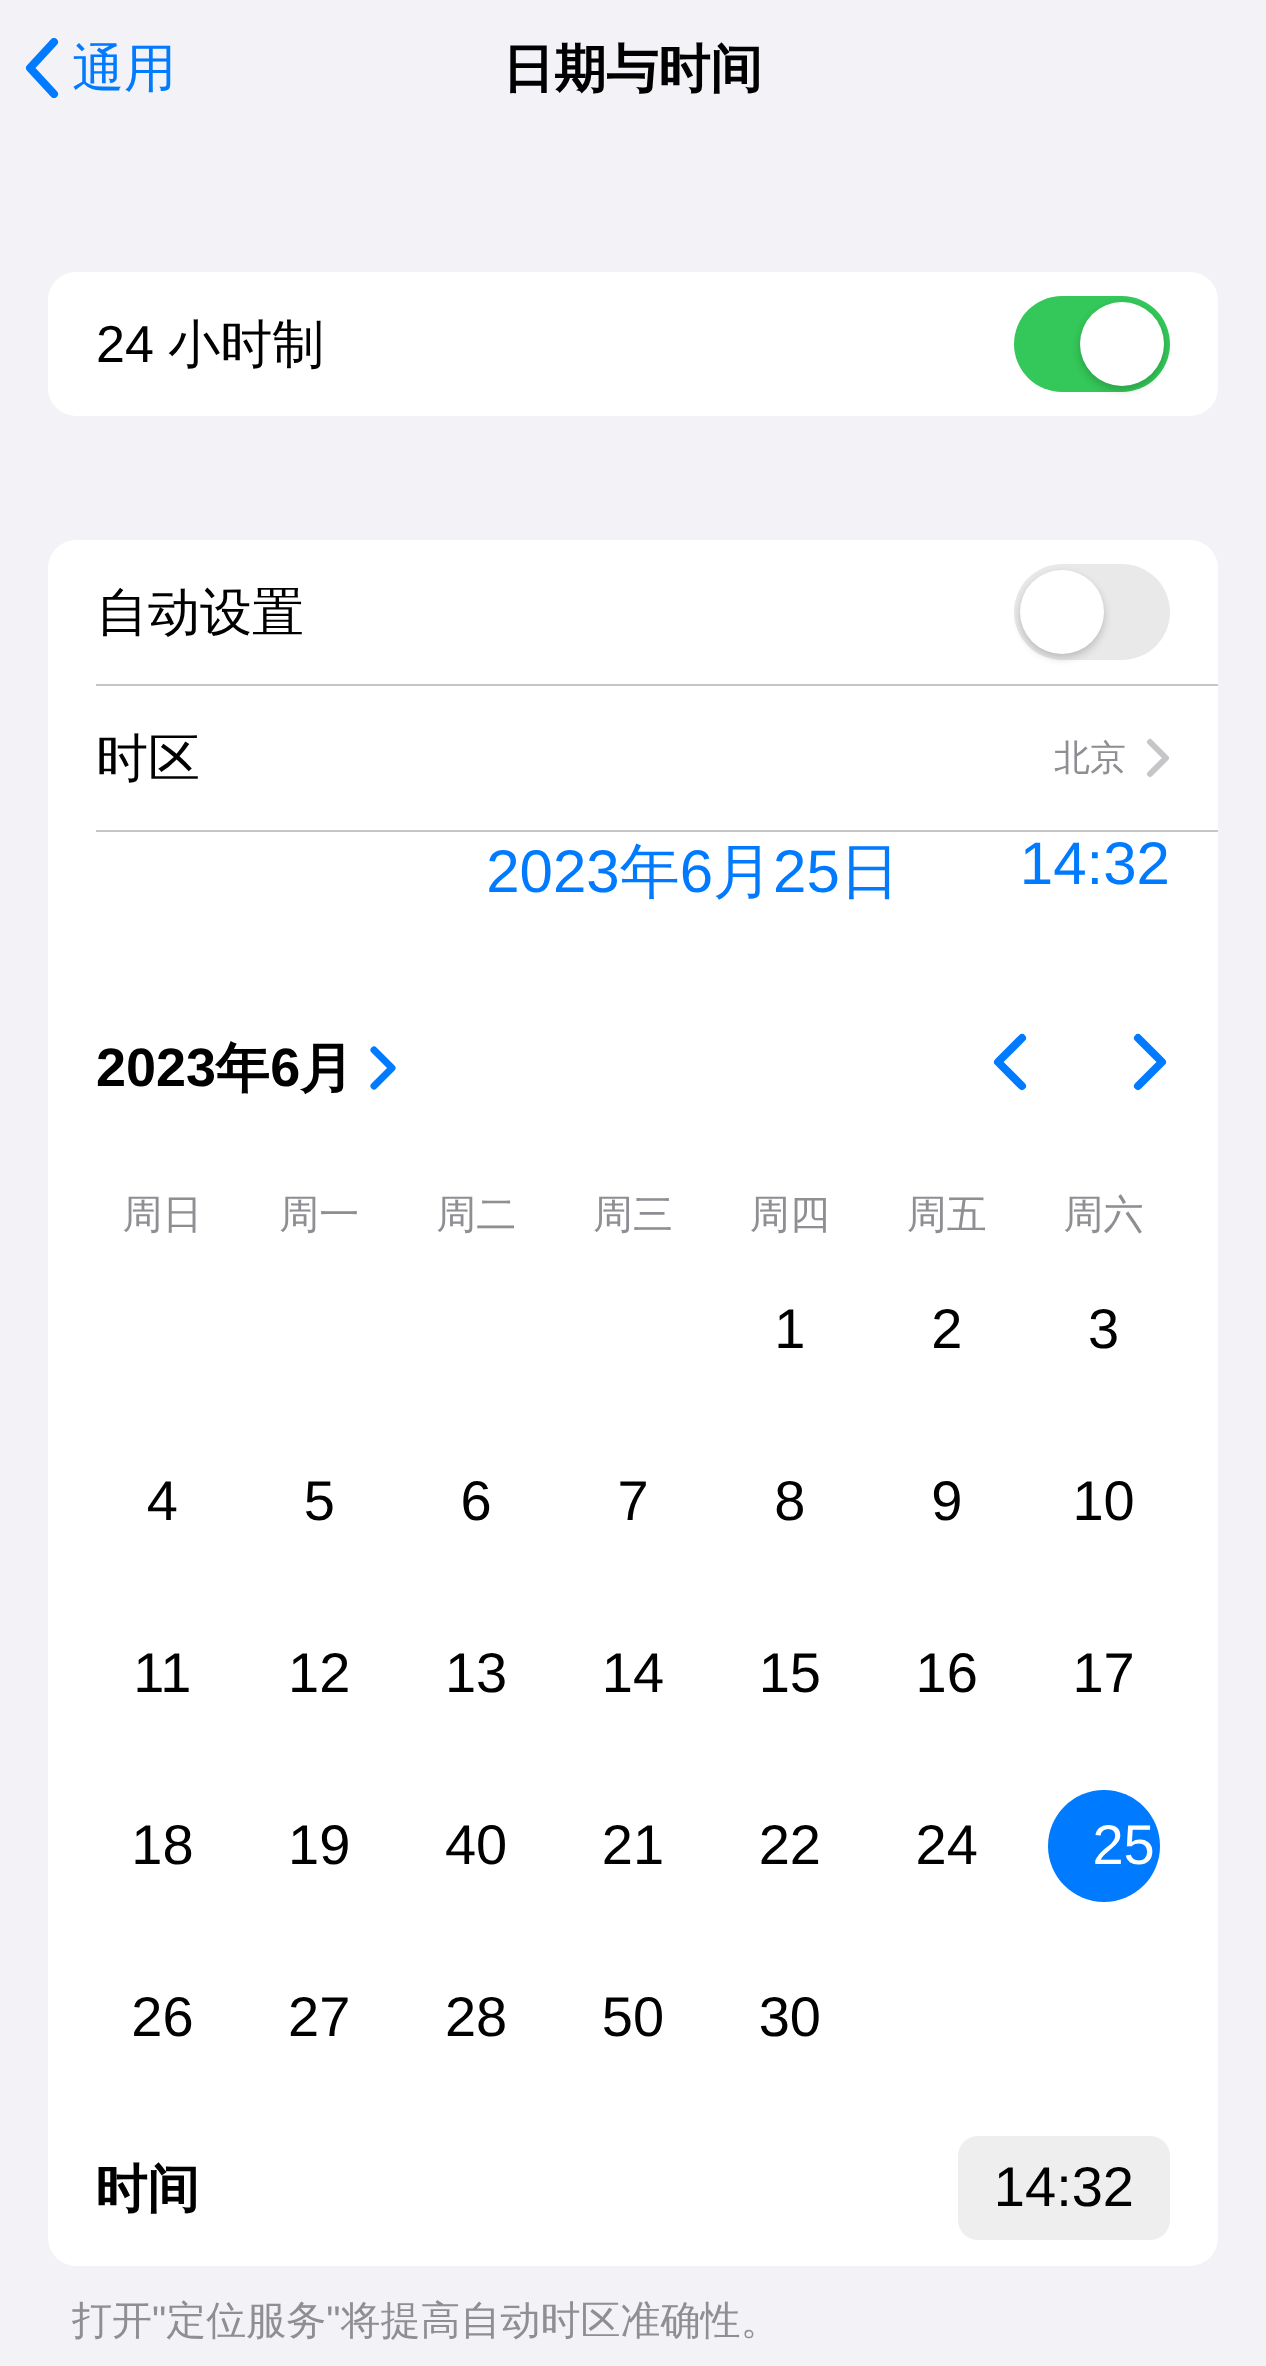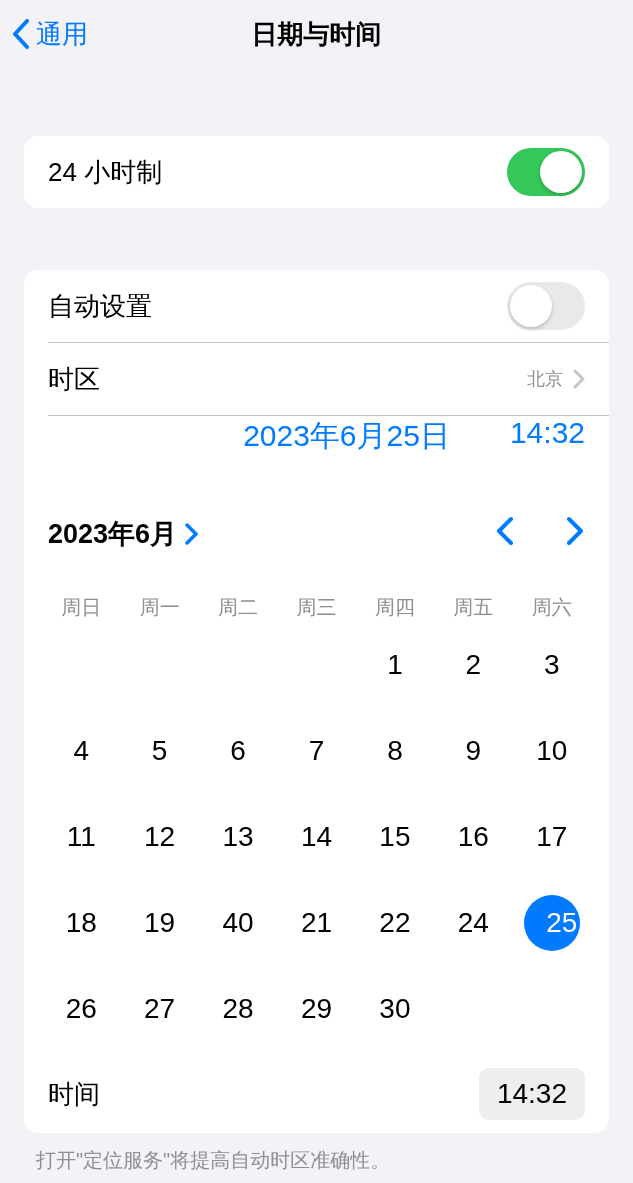--- a/index.html
+++ b/index.html
@@ -189,21 +189,21 @@
     .time-row {
       display: flex;
       align-items: center;
       justify-content: space-between;
       padding: 0 24px;
       height: 78px;
       margin-top: 18px;
     }
     .time-label {
       font-size: 26px;
-      font-weight: 400;
+      font-weight: 700;
       color: #000;
     }
     .time-pill {
       background: #eeeeef;
       border-radius: 10px;
       padding: 10px 18px;
       font-size: 28px;
       color: #000;
       cursor: pointer;
     }
@@ -365,21 +365,21 @@
       <div class="day-cell">
         <span>26</span>
       </div>
       <div class="day-cell">
         <span>27</span>
       </div>
       <div class="day-cell">
         <span>28</span>
       </div>
       <div class="day-cell">
-        <span>29</span>
+        <span>50</span>
       </div>
       <div class="day-cell">
         <span>30</span>
       </div>
     </div>
 
   <div class="time-row">
     <div class="time-label">时间</div>
     <div class="time-pill">14:32</div>
   </div>

